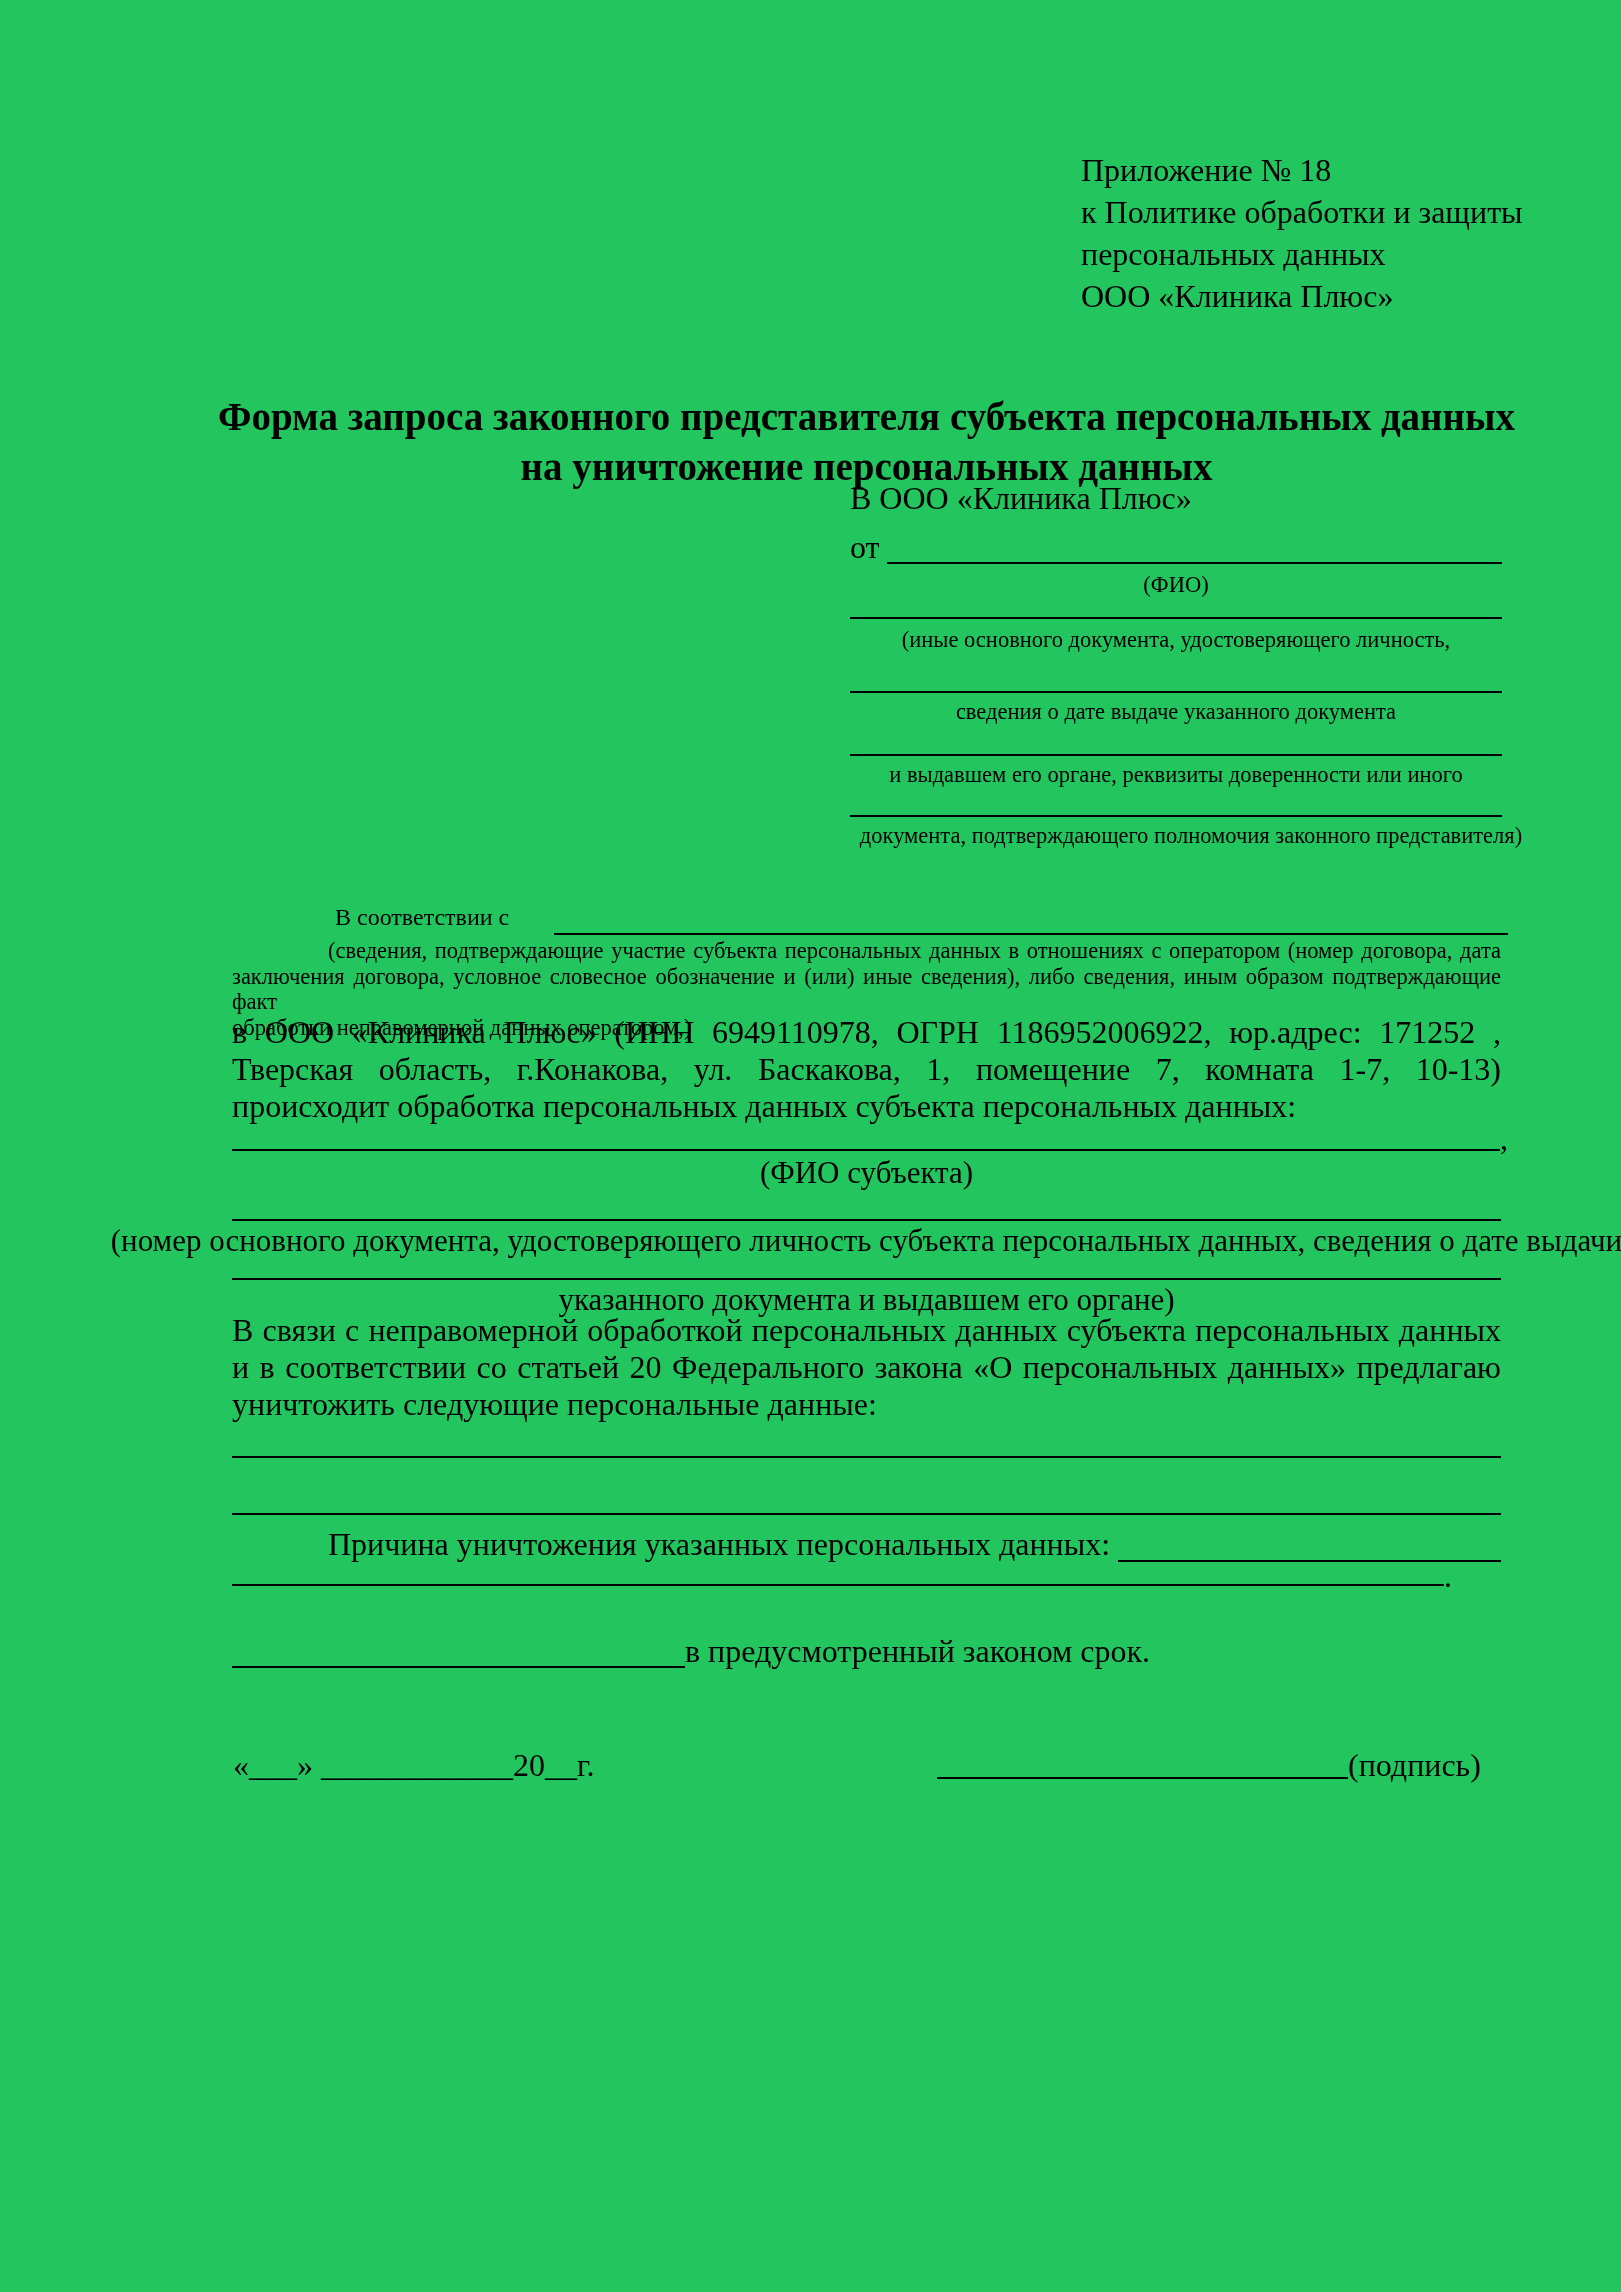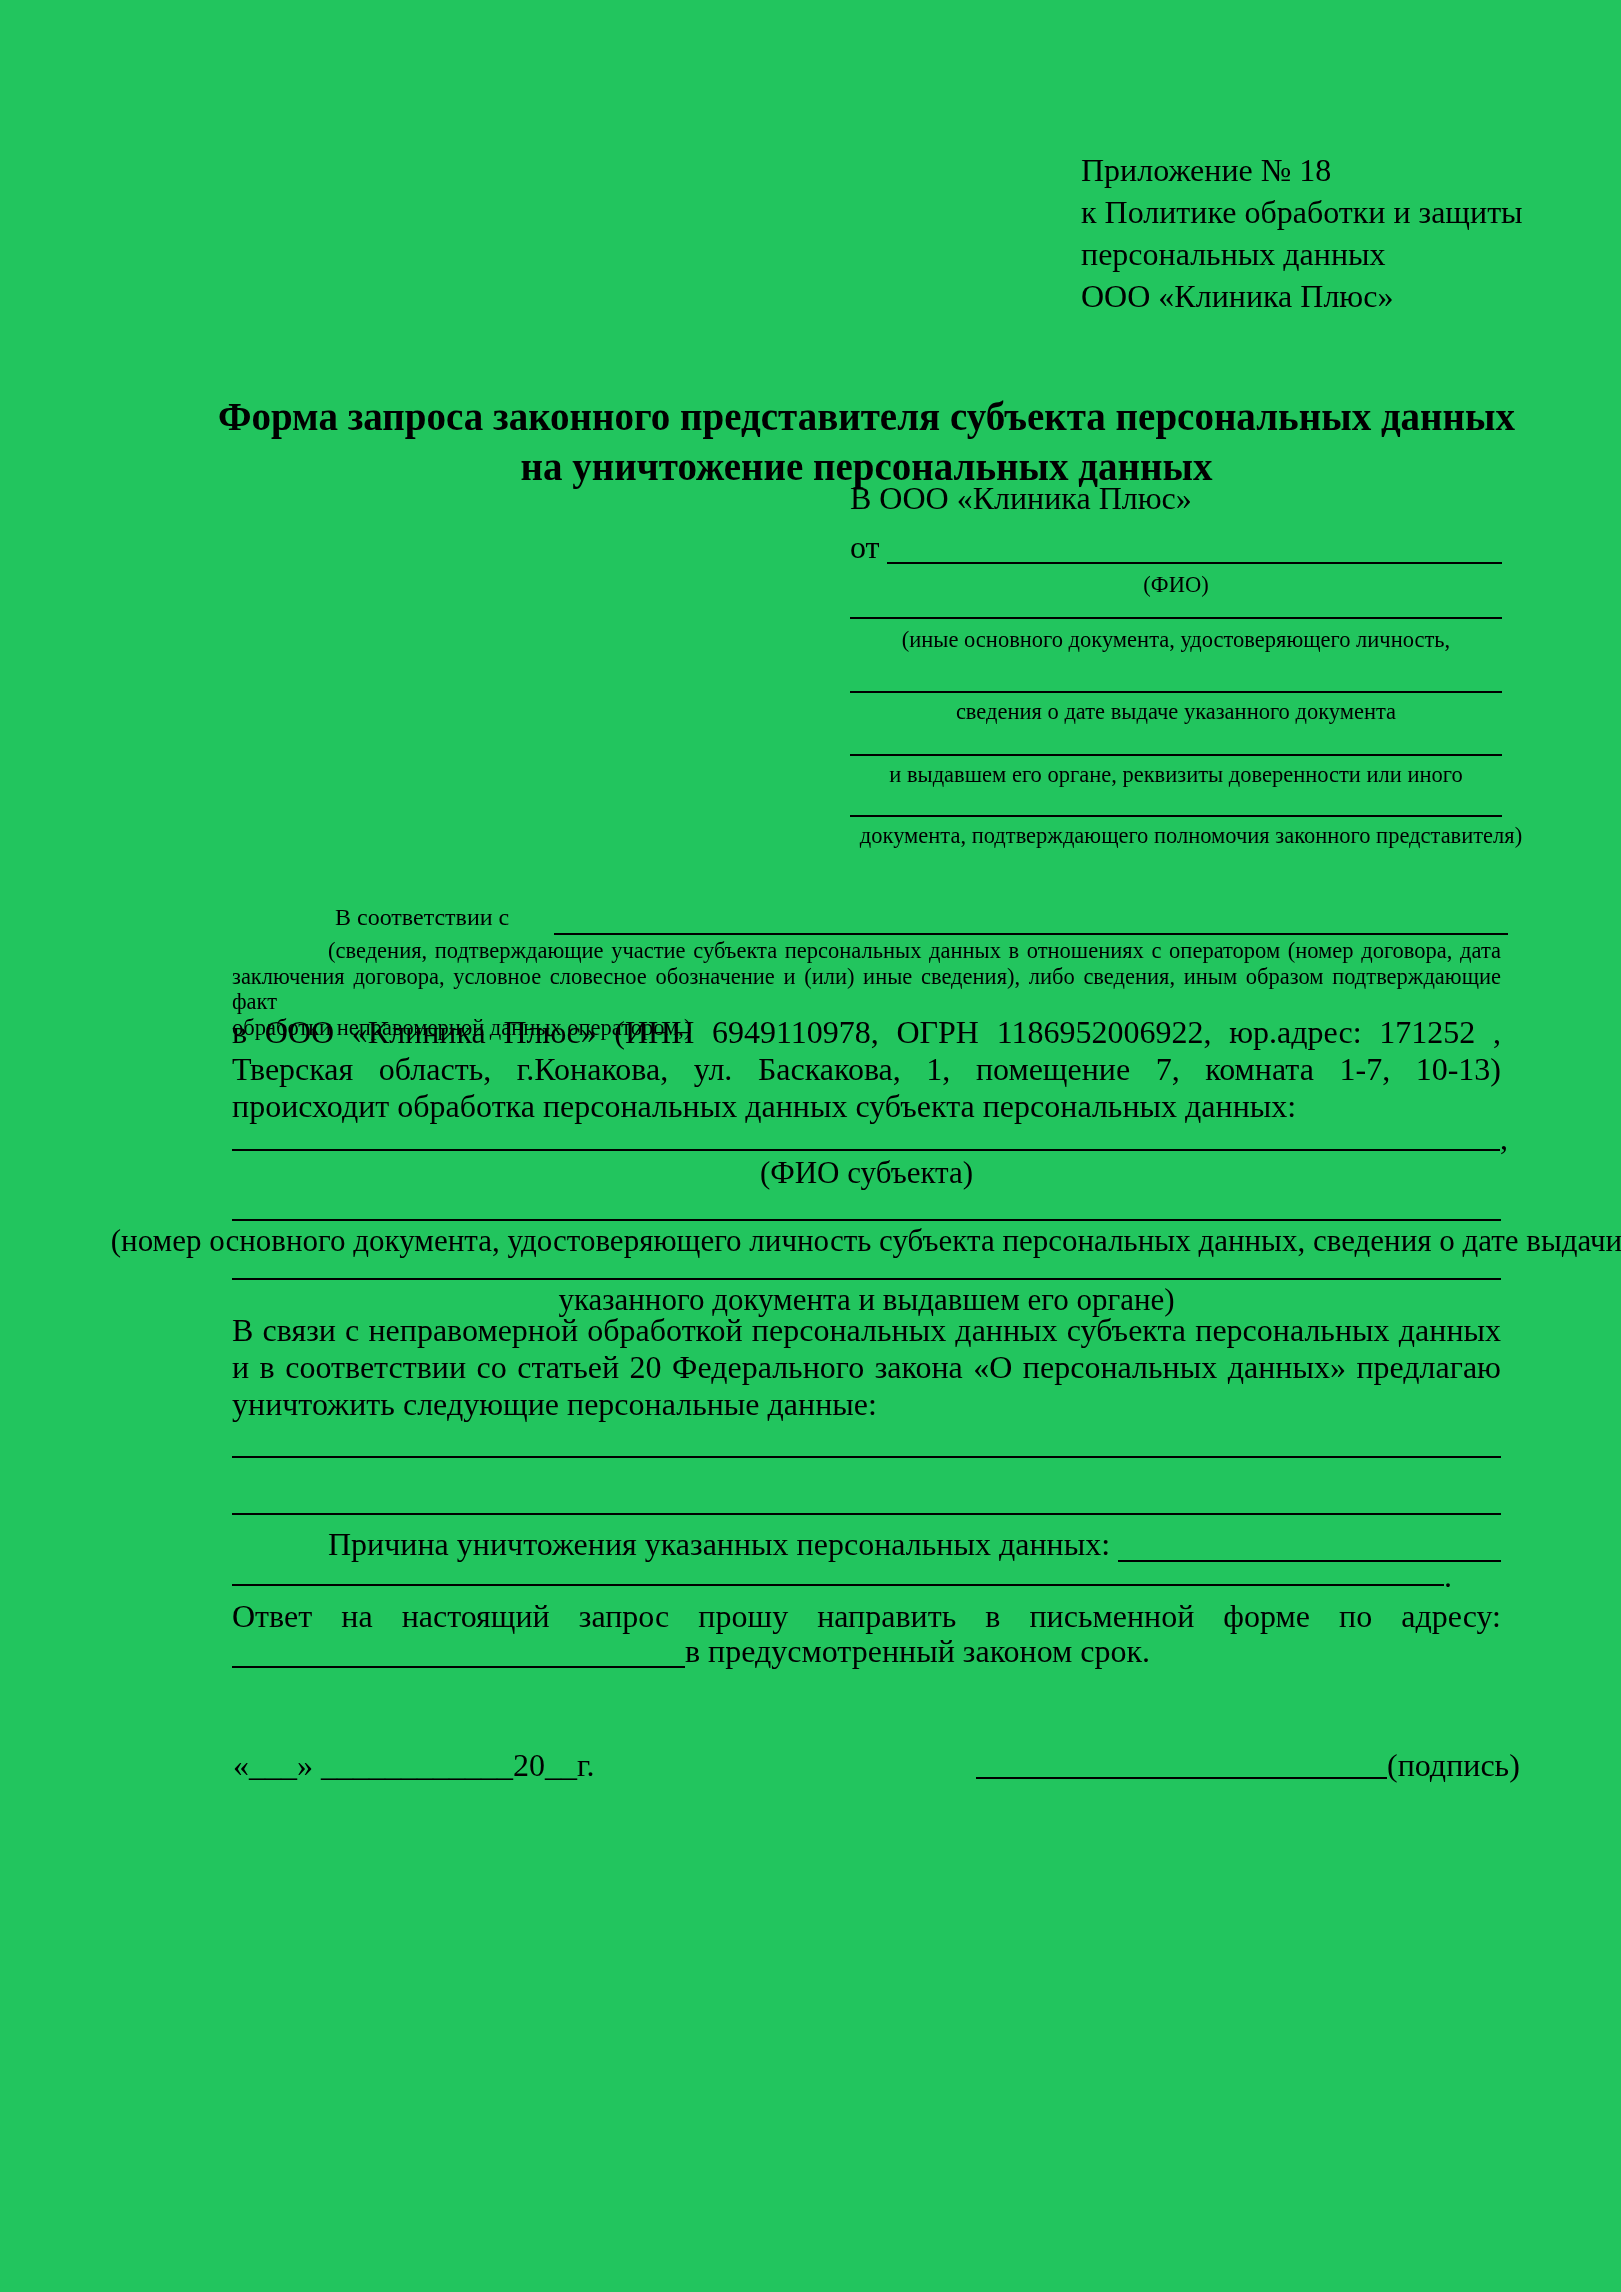--- a/index.html
+++ b/index.html
@@ -46,21 +46,21 @@
   .reason{left:232px;top:1525px;width:1269px;height:39px;box-sizing:border-box;padding-left:96px;
           font-size:32px;line-height:39px;align-items:flex-end;}
   .reason span{white-space:nowrap;}
   .period-row{left:232px;top:1555px;width:1220px;height:36px;align-items:flex-end;font-size:32px;line-height:29px;}
   .answer{position:absolute;left:232px;top:1598px;width:1269px;font-size:32px;line-height:37px;}
   .term{left:232px;top:1633px;width:1269px;height:37px;font-size:32px;line-height:37px;}
   .u462{width:453px;align-self:flex-end;height:3.9px;border-bottom:2.9px solid #000;margin-bottom:2px;}
 
   
   .date{position:absolute;left:233px;top:1747px;font-size:32px;line-height:37px;}
-  .sign{position:absolute;left:976px;top:1747px;height:37px;display:flex;align-items:flex-end;
+  .sign{position:absolute;left:937px;top:1747px;height:37px;display:flex;align-items:flex-end;
         font-size:32px;line-height:37px;}
   .u419{width:411px;height:3.9px;border-bottom:2.9px solid #000;margin-bottom:4.9px;}
 </style>
 </head>
 <body>
 
 <div class="page">
 
   <div class="hdr">
     <div>Приложение № 18</div>
@@ -152,21 +152,20 @@
 
   <div class="row reason">
     <span>Причина уничтожения указанных персональных данных:</span>
     <div class="fill"></div>
   </div>
   <div class="row period-row">
     <div class="fill2"></div>
     <span>.</span>
   </div>
 
-  <div class="answer j">Ответ на настоящий запрос прошу направить в письменной форме по адресу:</div>
   <div class="row term">
     <div class="u462"></div>
     <span>в предусмотренный законом срок.</span>
   </div>
 
   <div class="date">«___» ____________20__г.</div>
   <div class="sign">
     <div class="u419"></div>
     <span>(подпись)</span>
   </div>

